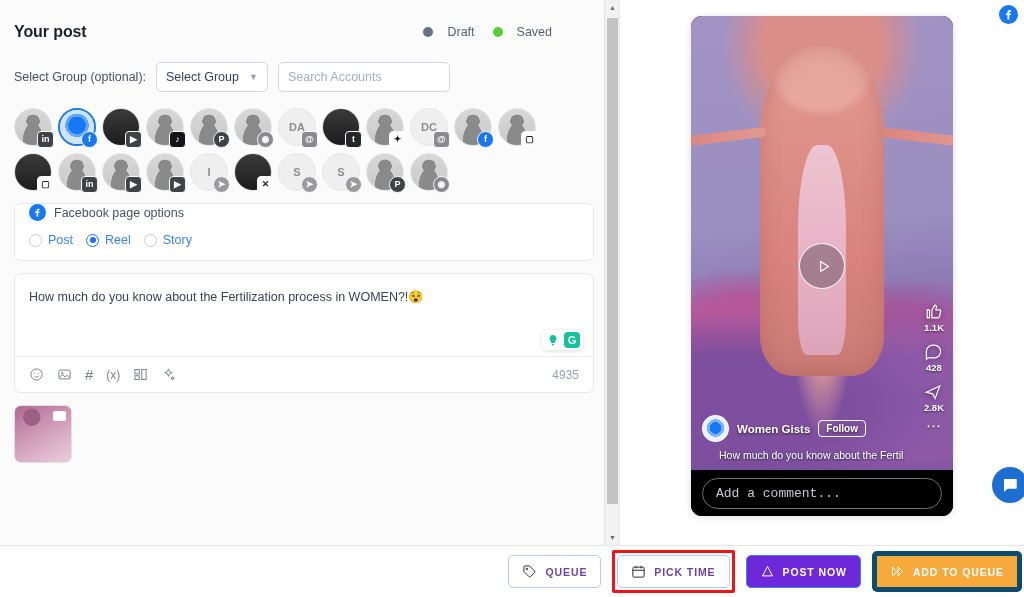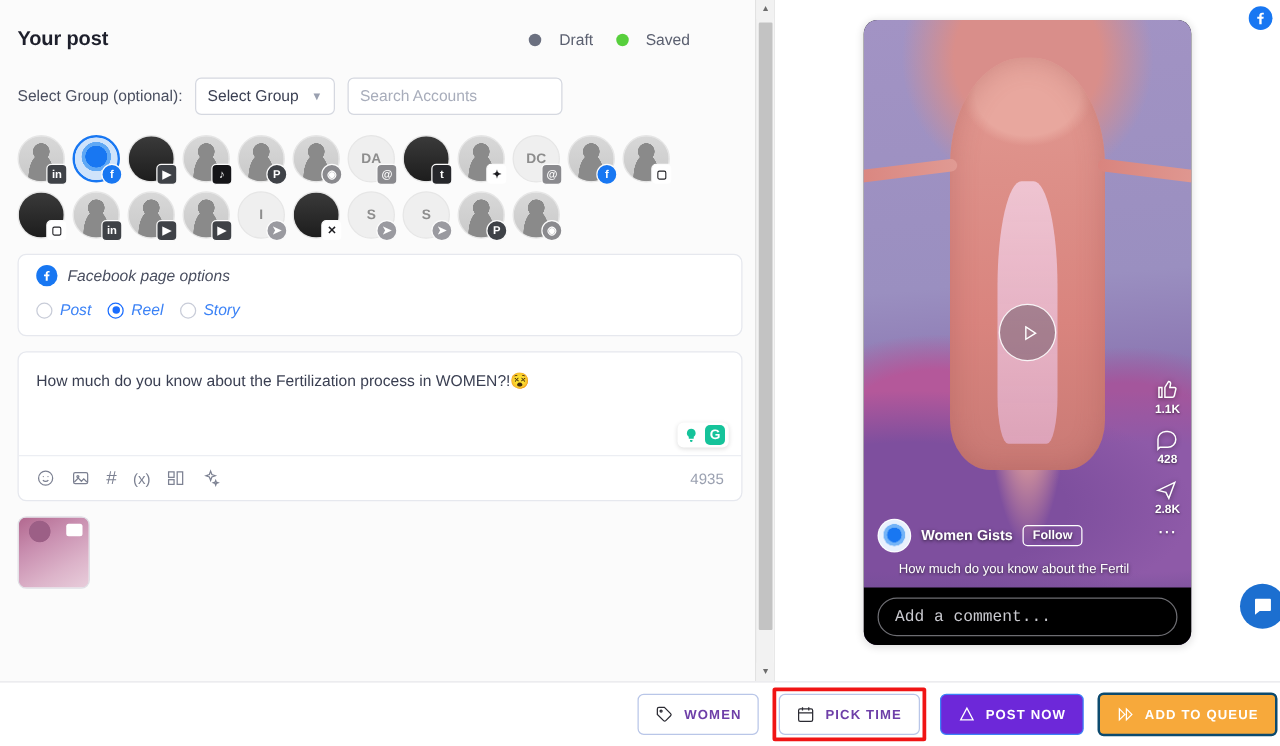--- a/index.html
+++ b/index.html
@@ -76,21 +76,21 @@
     font-size: 9px; font-weight: bold; color: #fff;
     border: 1.5px solid #fbfbfb; line-height: 1;
   }
   .badge.round { border-radius: 50%; }
 
   
   .card {
     background: #fff; border: 1px solid #e6e8ee; border-radius: 7px;
     margin-bottom: 12px;
   }
-  .fb-options { padding: 8px 14px 13px 14px; font-style: italic; }
+  .fb-options { padding: 0 14px 13px 14px; }
   .fb-head { display: flex; align-items: center; gap: 8px; margin-bottom: 12px; }
   .fb-head-label { font-size: 12.5px; color: #4a4f60; }
   .fb-circle {
     width: 17px; height: 17px; border-radius: 50%; background: #1877f2;
     display: flex; align-items: center; justify-content: center;
   }
   .fb-circle svg { width: 11px; height: 11px; fill: #fff; }
   .radio-row { display: flex; align-items: center; gap: 13px; }
   .radio-item { display: flex; align-items: center; gap: 6px; cursor: pointer; }
   .radio {
@@ -276,21 +276,21 @@
   .btn {
     display: flex; align-items: center; gap: 8px; cursor: pointer;
     border-radius: 5px; padding: 8px 13px; font-size: 10.5px;
     font-weight: bold; letter-spacing: .9px;
   }
   .btn svg { width: 15px; height: 15px; fill: none; stroke-width: 1.6; }
   .btn-outline { background: #fff; border: 1px solid #b9c6e8; color: #6e3fa8; }
   .btn-outline svg { stroke: #2b2b33; }
   .btn-blue { background: #6d28d9; color: #fff; border: 1px solid #3c82f6; }
   .btn-blue svg { stroke: #fff; }
-  .btn-orange { background: #f7a93b; color: #fff; border: 2px solid #0c4a6e; }
+  .btn-orange { background: #f7a93b; color: #fff; border: 5px solid #0c4a6e; }
   .btn-orange svg { stroke: #fff; }
   .pick-wrap { position: relative; padding: 5px; }
   .pick-wrap::after {
     content: ""; position: absolute; inset: 0;
     border: 3px solid #f01414; border-radius: 2px; pointer-events: none;
   }
   .bottom-left-strip {
     position: absolute; left: 0; bottom: 0; width: 620px; height: 52px;
     background: #fff; z-index: 7;
   }
@@ -608,21 +608,21 @@
   </div>
 
   <div class="bottom-left-strip"></div>
   <div class="bottom-bar">
 
     <div class="btn btn-outline">
       <svg viewBox="0 0 24 24">
           <path d="M20 11l-8-8H5a2 2 0 0 0-2 2v7l8 8a2 2 0 0 0 2.8 0l6.2-6.2a2 2 0 0 0 0-2.8z"></path>
           <circle cx="7.8" cy="7.8" r="1.3"></circle>
         </svg>
-      <span>WOMEN</span>
+      <span>QUEUE</span>
     </div>
 
     <div class="pick-wrap">
       <div class="btn btn-outline">
         <svg viewBox="0 0 24 24">
             <rect x="3" y="5" width="18" height="16" rx="2"></rect>
             <path d="M3 10h18M8 3v4M16 3v4"></path>
           </svg>
         <span>PICK TIME</span>
       </div>

